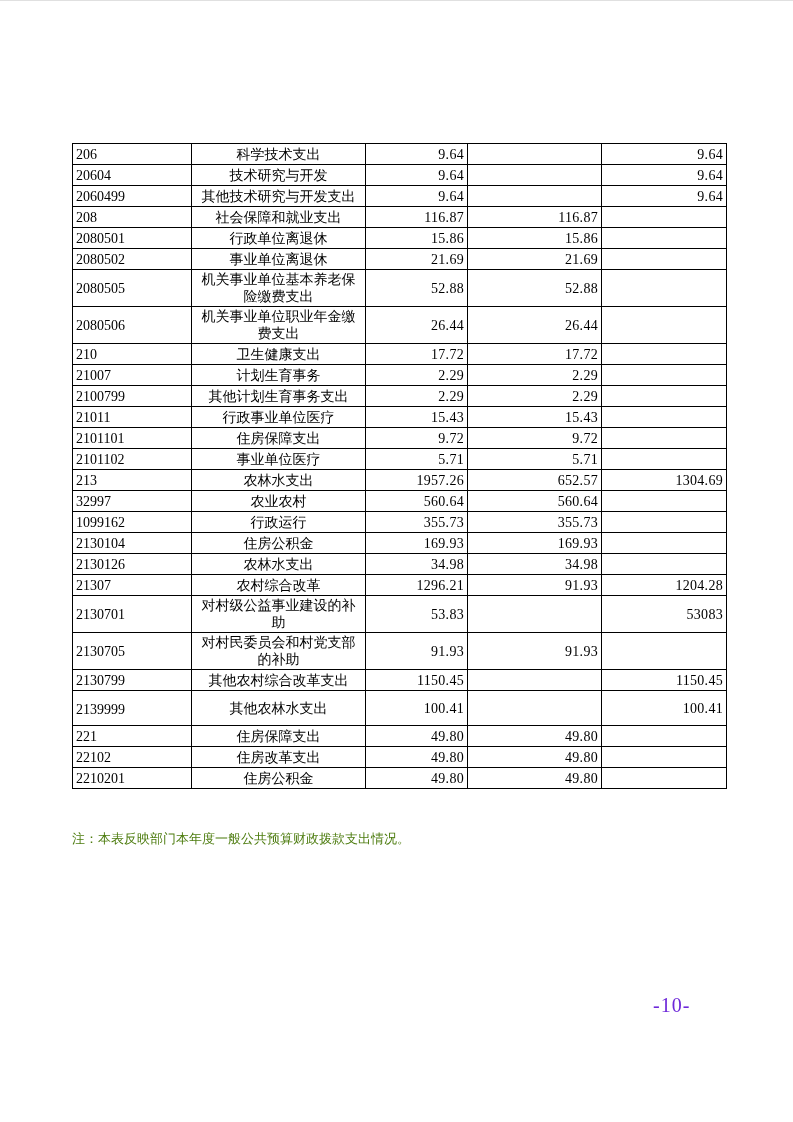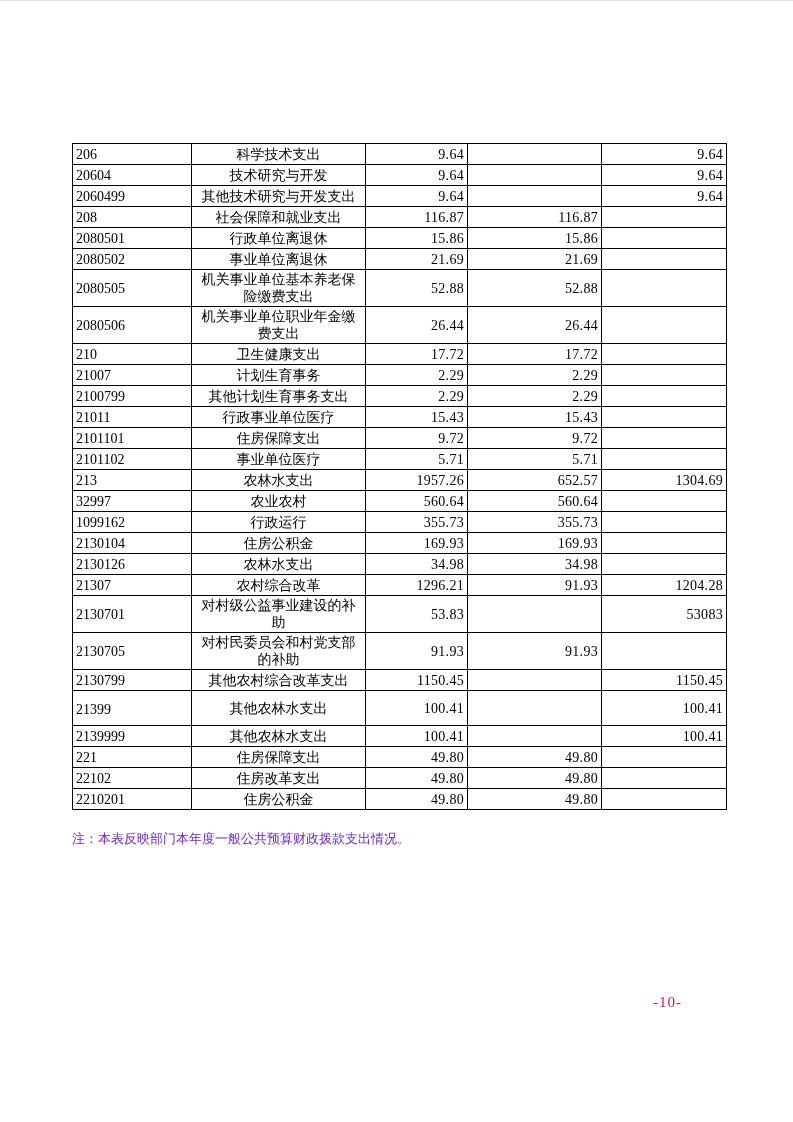--- a/index.html
+++ b/index.html
@@ -44,29 +44,29 @@
   td.desc-col  { text-align: center; padding-left: 3px; padding-right: 4px; }
   td.num-col   { text-align: right; padding-right: 2px; letter-spacing: 0.3px; }
   
   table.budget-table tr:nth-child(24) { height: 35px; }
   table.budget-table tr:nth-child(24) td.code-col { vertical-align: top; padding-top: 10px; }
   .table-note {
     position: absolute;
     left: 72px; top: 831px;
     font-size: 13px;
     line-height: 16px;
+    color: #4d7c0f;
+    white-space: nowrap;
+  }
+  .page-number {
+    position: absolute;
+    left: 653px; top: 994px;
+    font-size: 20px;
+    letter-spacing: 1px;
     color: #6d28d9;
-    white-space: nowrap;
-  }
-  .page-number {
-    position: absolute;
-    left: 653px; top: 994px;
-    font-size: 15px;
-    letter-spacing: 1px;
-    color: #be185d;
   }
 </style>
 </head>
 <body>
 
 <div class="page">
   <div class="top-hairline"></div>
 
   <table class="budget-table">
     <colgroup>
@@ -232,27 +232,20 @@
           <td class="num-col"></td>
         </tr>
         <tr>
           <td class="code-col">2130799</td>
           <td class="desc-col">其他农村综合改革支出</td>
           <td class="num-col">1150.45</td>
           <td class="num-col"></td>
           <td class="num-col">1150.45</td>
         </tr>
         <tr>
-          <td class="code-col">21399</td>
-          <td class="desc-col">其他农林水支出</td>
-          <td class="num-col">100.41</td>
-          <td class="num-col"></td>
-          <td class="num-col">100.41</td>
-        </tr>
-        <tr>
           <td class="code-col">2139999</td>
           <td class="desc-col">其他农林水支出</td>
           <td class="num-col">100.41</td>
           <td class="num-col"></td>
           <td class="num-col">100.41</td>
         </tr>
         <tr>
           <td class="code-col">221</td>
           <td class="desc-col">住房保障支出</td>
           <td class="num-col">49.80</td>

